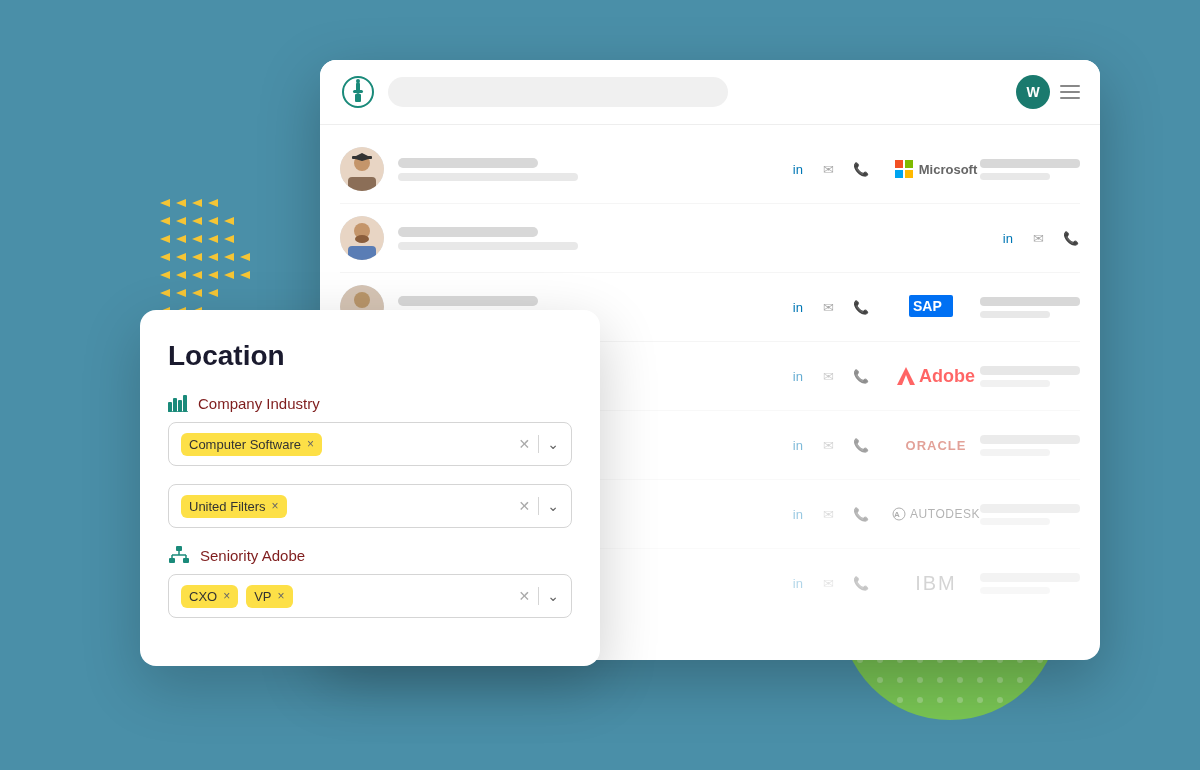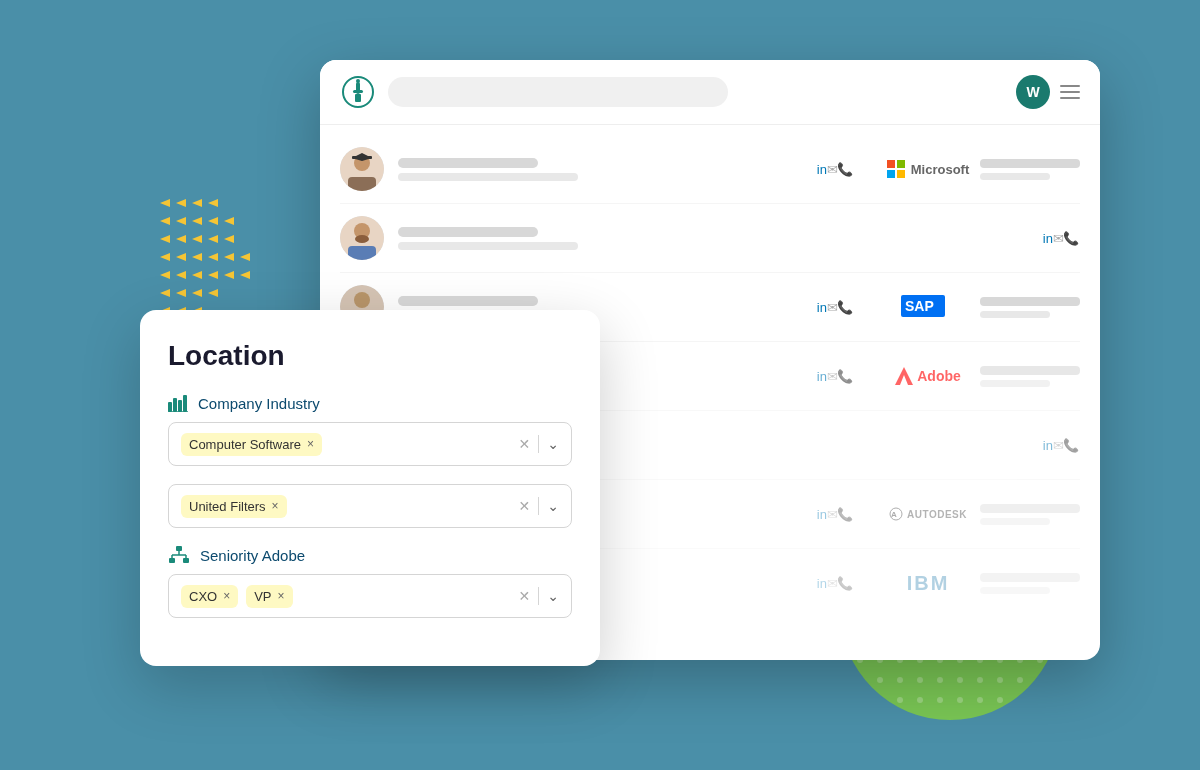--- a/index.html
+++ b/index.html
@@ -141,35 +141,35 @@
 
     .contact-title-bar {
       height: 8px;
       background: #e8e8e8;
       border-radius: 4px;
       width: 180px;
     }
 
     .contact-actions {
       display: flex;
-      gap: 0;
+      gap: 20px;
       align-items: center;
       color: #aaa;
       font-size: 13px;
     }
 
     .company-section {
       display: flex;
       align-items: center;
       gap: 12px;
       margin-left: 20px;
     }
 
     .company-logo-area {
-      width: 80px;
+      width: 64px;
       display: flex;
       align-items: flex-start;
       justify-content: center;
     }
 
     .company-info-bars {
       display: flex;
       flex-direction: column;
       gap: 5px;
     }
@@ -211,21 +211,21 @@
 
     .filter-section {
       margin-bottom: 18px;
     }
 
     .filter-section-header {
       display: flex;
       align-items: center;
       gap: 10px;
       margin-bottom: 10px;
-      color: #0c4a6e;
+      color: #7f1d1d;
       font-size: 15px;
       font-weight: 500;
     }
 
     .filter-icon {
       color: #1a8a7a;
       font-size: 18px;
       display: flex;
       align-items: center;
     }
@@ -237,21 +237,21 @@
       border-radius: 8px;
       padding: 8px 12px;
       background: #fff;
       gap: 8px;
       min-height: 44px;
     }
 
     .filter-tag {
       display: flex;
       align-items: center;
-      background: #fef9c3;
+      background: #fde047;
       border-radius: 6px;
       padding: 4px 8px;
       font-size: 13px;
       color: #333;
       gap: 6px;
       font-weight: 500;
     }
 
     .filter-tag .remove-x {
       color: #666;
@@ -588,40 +588,49 @@
         <span style="color:#0077b5;">in</span>
         <span>✉</span>
         <span>📞</span>
       </div>
       <div class="company-section">
         <div class="company-logo-area">
           <span style="display:flex;align-items:center;gap:4px;">
             <svg width="18" height="18" viewBox="0 0 18 18">
               <polygon points="0,18 9,0 18,18 13,18 9,8 5,18" fill="#FF0000"></polygon>
             </svg>
-            <span style="color:#FF0000;font-weight:700;font-size:14px;">Adobe</span>
+            <span style="color:#FF0000;font-weight:700;font-size:18px;">Adobe</span>
           </span>
         </div>
         <div class="company-info-bars">
           <div class="bar-lg"></div>
           <div class="bar-sm"></div>
         </div>
       </div>
     </div>
 
     <div class="contact-row" style="opacity:0.5;">
       <div class="contact-avatar" style="width:44px;height:44px;border-radius:50%;background:#ccc;"></div>
       <div class="contact-info">
         <div class="contact-name-bar" style="width:100px;"></div>
         <div class="contact-title-bar" style="width:130px;"></div>
       </div>
       <div class="contact-actions">
         <span style="color:#0077b5;">in</span>
         <span>✉</span>
         <span>📞</span>
+      </div>
+      <div class="company-section">
+        <div class="company-logo-area">
+          <span style="color:#C74634;font-weight:700;font-size:13px;letter-spacing:1px;">ORACLE</span>
+        </div>
+        <div class="company-info-bars">
+          <div class="bar-lg"></div>
+          <div class="bar-sm"></div>
+        </div>
       </div>
     </div>
 
     <div class="contact-row" style="opacity:0.4;">
       <div class="contact-avatar" style="width:44px;height:44px;border-radius:50%;background:#ccc;"></div>
       <div class="contact-info">
         <div class="contact-name-bar" style="width:90px;"></div>
         <div class="contact-title-bar" style="width:120px;"></div>
       </div>
       <div class="contact-actions">
@@ -629,21 +638,21 @@
         <span>✉</span>
         <span>📞</span>
       </div>
       <div class="company-section">
         <div class="company-logo-area">
           <span style="display:flex;align-items:center;gap:4px;">
             <svg width="14" height="14" viewBox="0 0 14 14">
               <circle cx="7" cy="7" r="6" fill="#fff" stroke="#333" stroke-width="1"></circle>
               <text x="2" y="10" font-size="8" fill="#333" font-family="sans-serif" font-weight="bold">A</text>
             </svg>
-            <span style="color:#444;font-weight:700;font-size:10px;letter-spacing:0.5px;">AUTODESK</span>
+            <span style="color:#444;font-weight:400;font-size:12px;letter-spacing:0.5px;">AUTODESK</span>
           </span>
         </div>
         <div class="company-info-bars">
           <div class="bar-lg"></div>
           <div class="bar-sm"></div>
         </div>
       </div>
     </div>
 
     <div class="contact-row" style="opacity:0.3;border-bottom:none;">
@@ -652,21 +661,21 @@
         <div class="contact-name-bar" style="width:80px;"></div>
         <div class="contact-title-bar" style="width:110px;"></div>
       </div>
       <div class="contact-actions">
         <span style="color:#0077b5;">in</span>
         <span>✉</span>
         <span>📞</span>
       </div>
       <div class="company-section">
         <div class="company-logo-area">
-          <span style="color:#0369a1;font-weight:700;font-size:20px;letter-spacing:2px;">IBM</span>
+          <span style="color:#737373;font-weight:400;font-size:20px;letter-spacing:2px;">IBM</span>
         </div>
         <div class="company-info-bars">
           <div class="bar-lg"></div>
           <div class="bar-sm"></div>
         </div>
       </div>
     </div>
 
   </div>
 </div>

